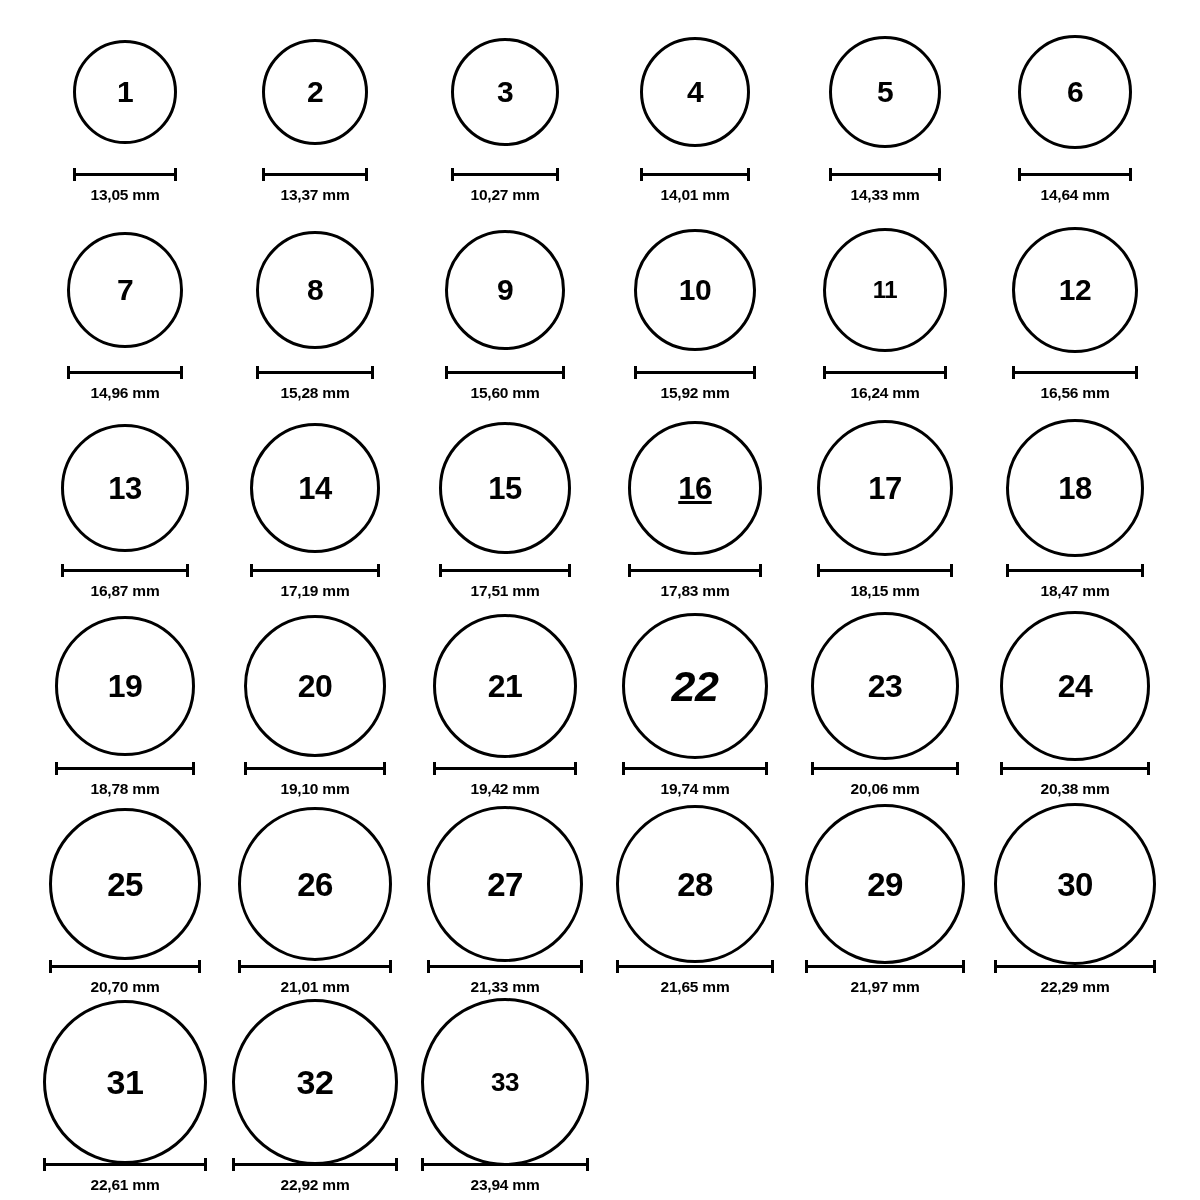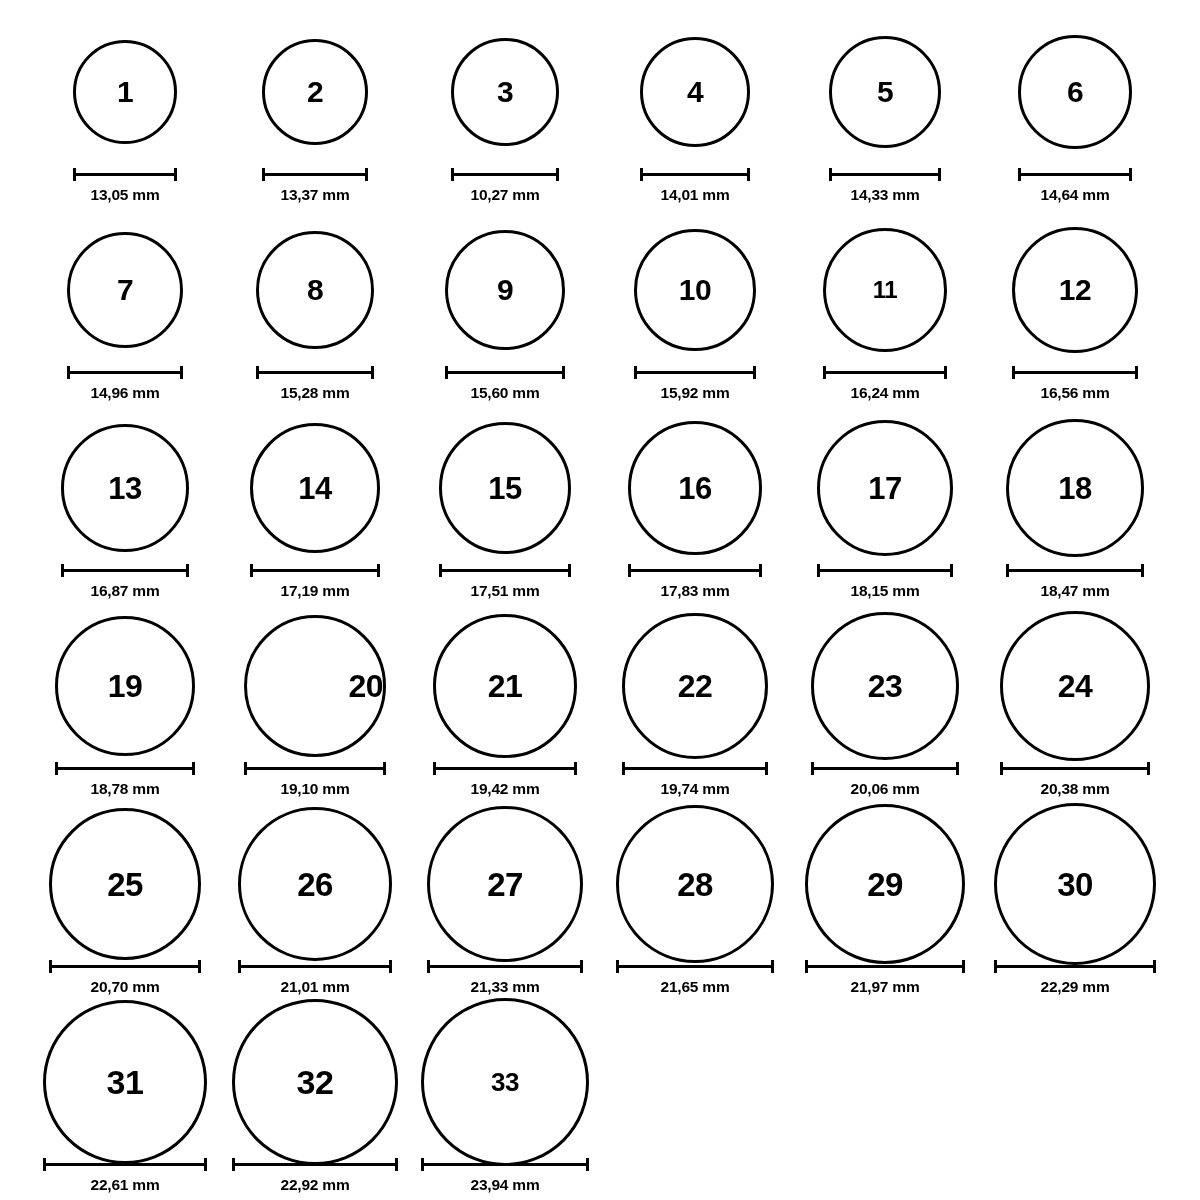--- a/index.html
+++ b/index.html
@@ -307,21 +307,21 @@
         <div class="measure">
           <div class="bar" style="width: 132px;">
             <div class="cap left"></div>
             <div class="cap right"></div>
           </div>
         </div>
         <div class="mm-label">17,51 mm</div>
       </div>
       <div class="cell">
         <div class="ring-wrap">
-          <div class="ring" style="width: 134px; height: 134px;">
+          <div class="ring" style="width: 134px; height: 134px; text-decoration: underline;">
             <div class="ring-num" style="font-size: 31px;">16</div>
           </div>
         </div>
         <div class="measure">
           <div class="bar" style="width: 134px;">
             <div class="cap left"></div>
             <div class="cap right"></div>
           </div>
         </div>
         <div class="mm-label">17,83 mm</div>
@@ -363,21 +363,21 @@
         <div class="measure">
           <div class="bar" style="width: 140px;">
             <div class="cap left"></div>
             <div class="cap right"></div>
           </div>
         </div>
         <div class="mm-label">18,78 mm</div>
       </div>
       <div class="cell">
         <div class="ring-wrap">
-          <div class="ring" style="width: 142px; height: 142px; justify-content: flex-end;">
+          <div class="ring" style="width: 142px; height: 142px;">
             <div class="ring-num" style="font-size: 32px;">20</div>
           </div>
         </div>
         <div class="measure">
           <div class="bar" style="width: 142px;">
             <div class="cap left"></div>
             <div class="cap right"></div>
           </div>
         </div>
         <div class="mm-label">19,10 mm</div>
@@ -392,21 +392,21 @@
           <div class="bar" style="width: 144px;">
             <div class="cap left"></div>
             <div class="cap right"></div>
           </div>
         </div>
         <div class="mm-label">19,42 mm</div>
       </div>
       <div class="cell">
         <div class="ring-wrap">
           <div class="ring" style="width: 146px; height: 146px;">
-            <div class="ring-num" style="font-size: 32px;">22</div>
+            <div class="ring-num" style="font-size: 43px; font-style: italic;">22</div>
           </div>
         </div>
         <div class="measure">
           <div class="bar" style="width: 146px;">
             <div class="cap left"></div>
             <div class="cap right"></div>
           </div>
         </div>
         <div class="mm-label">19,74 mm</div>
       </div>

